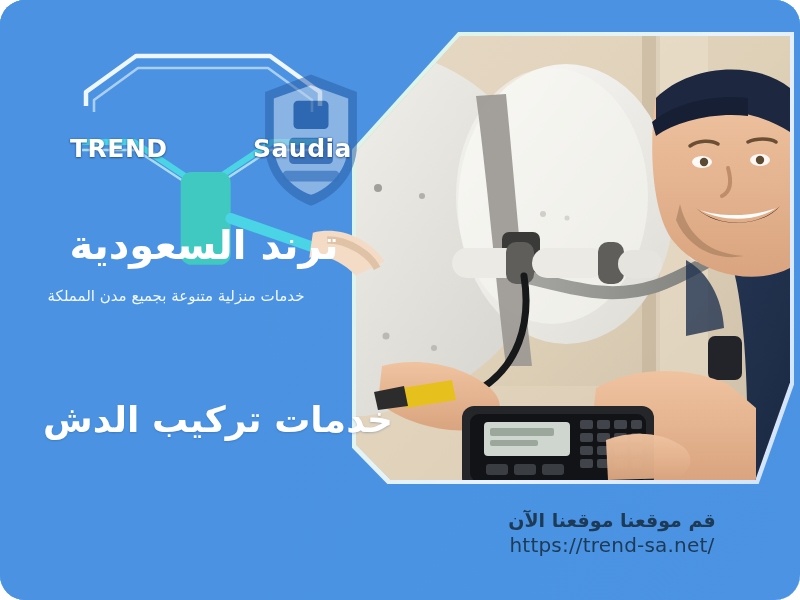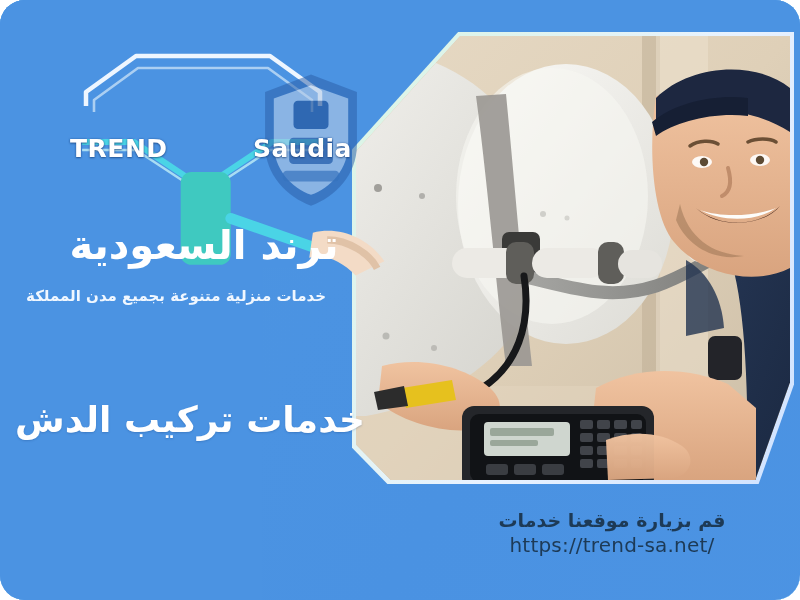--- a/index.html
+++ b/index.html
@@ -40,24 +40,24 @@
   .logo-word.right{right:-24px;text-align:center;}
   .crest{position:absolute;left:108px;top:22px;width:48px;height:64px;
          opacity:.62;filter:blur(.7px);}
   .roller{position:absolute;left:92px;top:104px;width:70px;height:34px;}
 
   
   .brand-ar{position:absolute;top:222px;left:0;width:352px;text-align:center;
             font-size:40px;font-weight:700;color:#ffffff;line-height:1.15;
             font-family:"DejaVu Sans","Liberation Sans",sans-serif;margin-left:28px;}
   .tagline-ar{position:absolute;top:286px;left:0;width:352px;text-align:center;
-              font-size:15px;font-weight:700;color:#f0f7ff;line-height:1.4;}
+              font-size:15px;font-weight:400;color:#f0f7ff;line-height:1.4;}
   .headline-ar{position:absolute;top:398px;left:0;width:380px;text-align:center;
                font-size:36px;font-weight:700;color:#ffffff;line-height:1.2;
-               text-shadow:0 1px 2px rgba(20,60,120,.25);}
+               text-shadow:0 1px 2px rgba(20,60,120,.25);padding-left:28px;}
 
   
   .cta{position:absolute;right:38px;top:508px;width:300px;text-align:center;}
   .cta-title{font-size:19px;font-weight:700;color:#1d3a56;line-height:1.3;}
   .cta-url{margin-top:0;font-size:20px;font-weight:400;color:#1d3a56;
            direction:ltr;letter-spacing:.2px;
            font-family:"DejaVu Sans","Liberation Sans",sans-serif;}
 
   
   .photo-wrap{position:absolute;left:352px;top:32px;width:442px;height:452px;
@@ -241,17 +241,17 @@
     <div class="logo-word left">TREND</div>
     <div class="logo-word right">Saudia</div>
   </div>
 
   <div class="brand-ar">ترند السعودية</div>
   <div class="tagline-ar">خدمات منزلية متنوعة بجميع مدن المملكة</div>
 
   <div class="headline-ar">خدمات تركيب الدش</div>
 
   <div class="cta">
-    <div class="cta-title">قم بزيارة موقعنا خدمات</div>
+    <div class="cta-title">قم موقعنا موقعنا الآن</div>
     <div class="cta-url">https://trend-sa.net/</div>
   </div>
 
 </div>
 
 </body></html>

